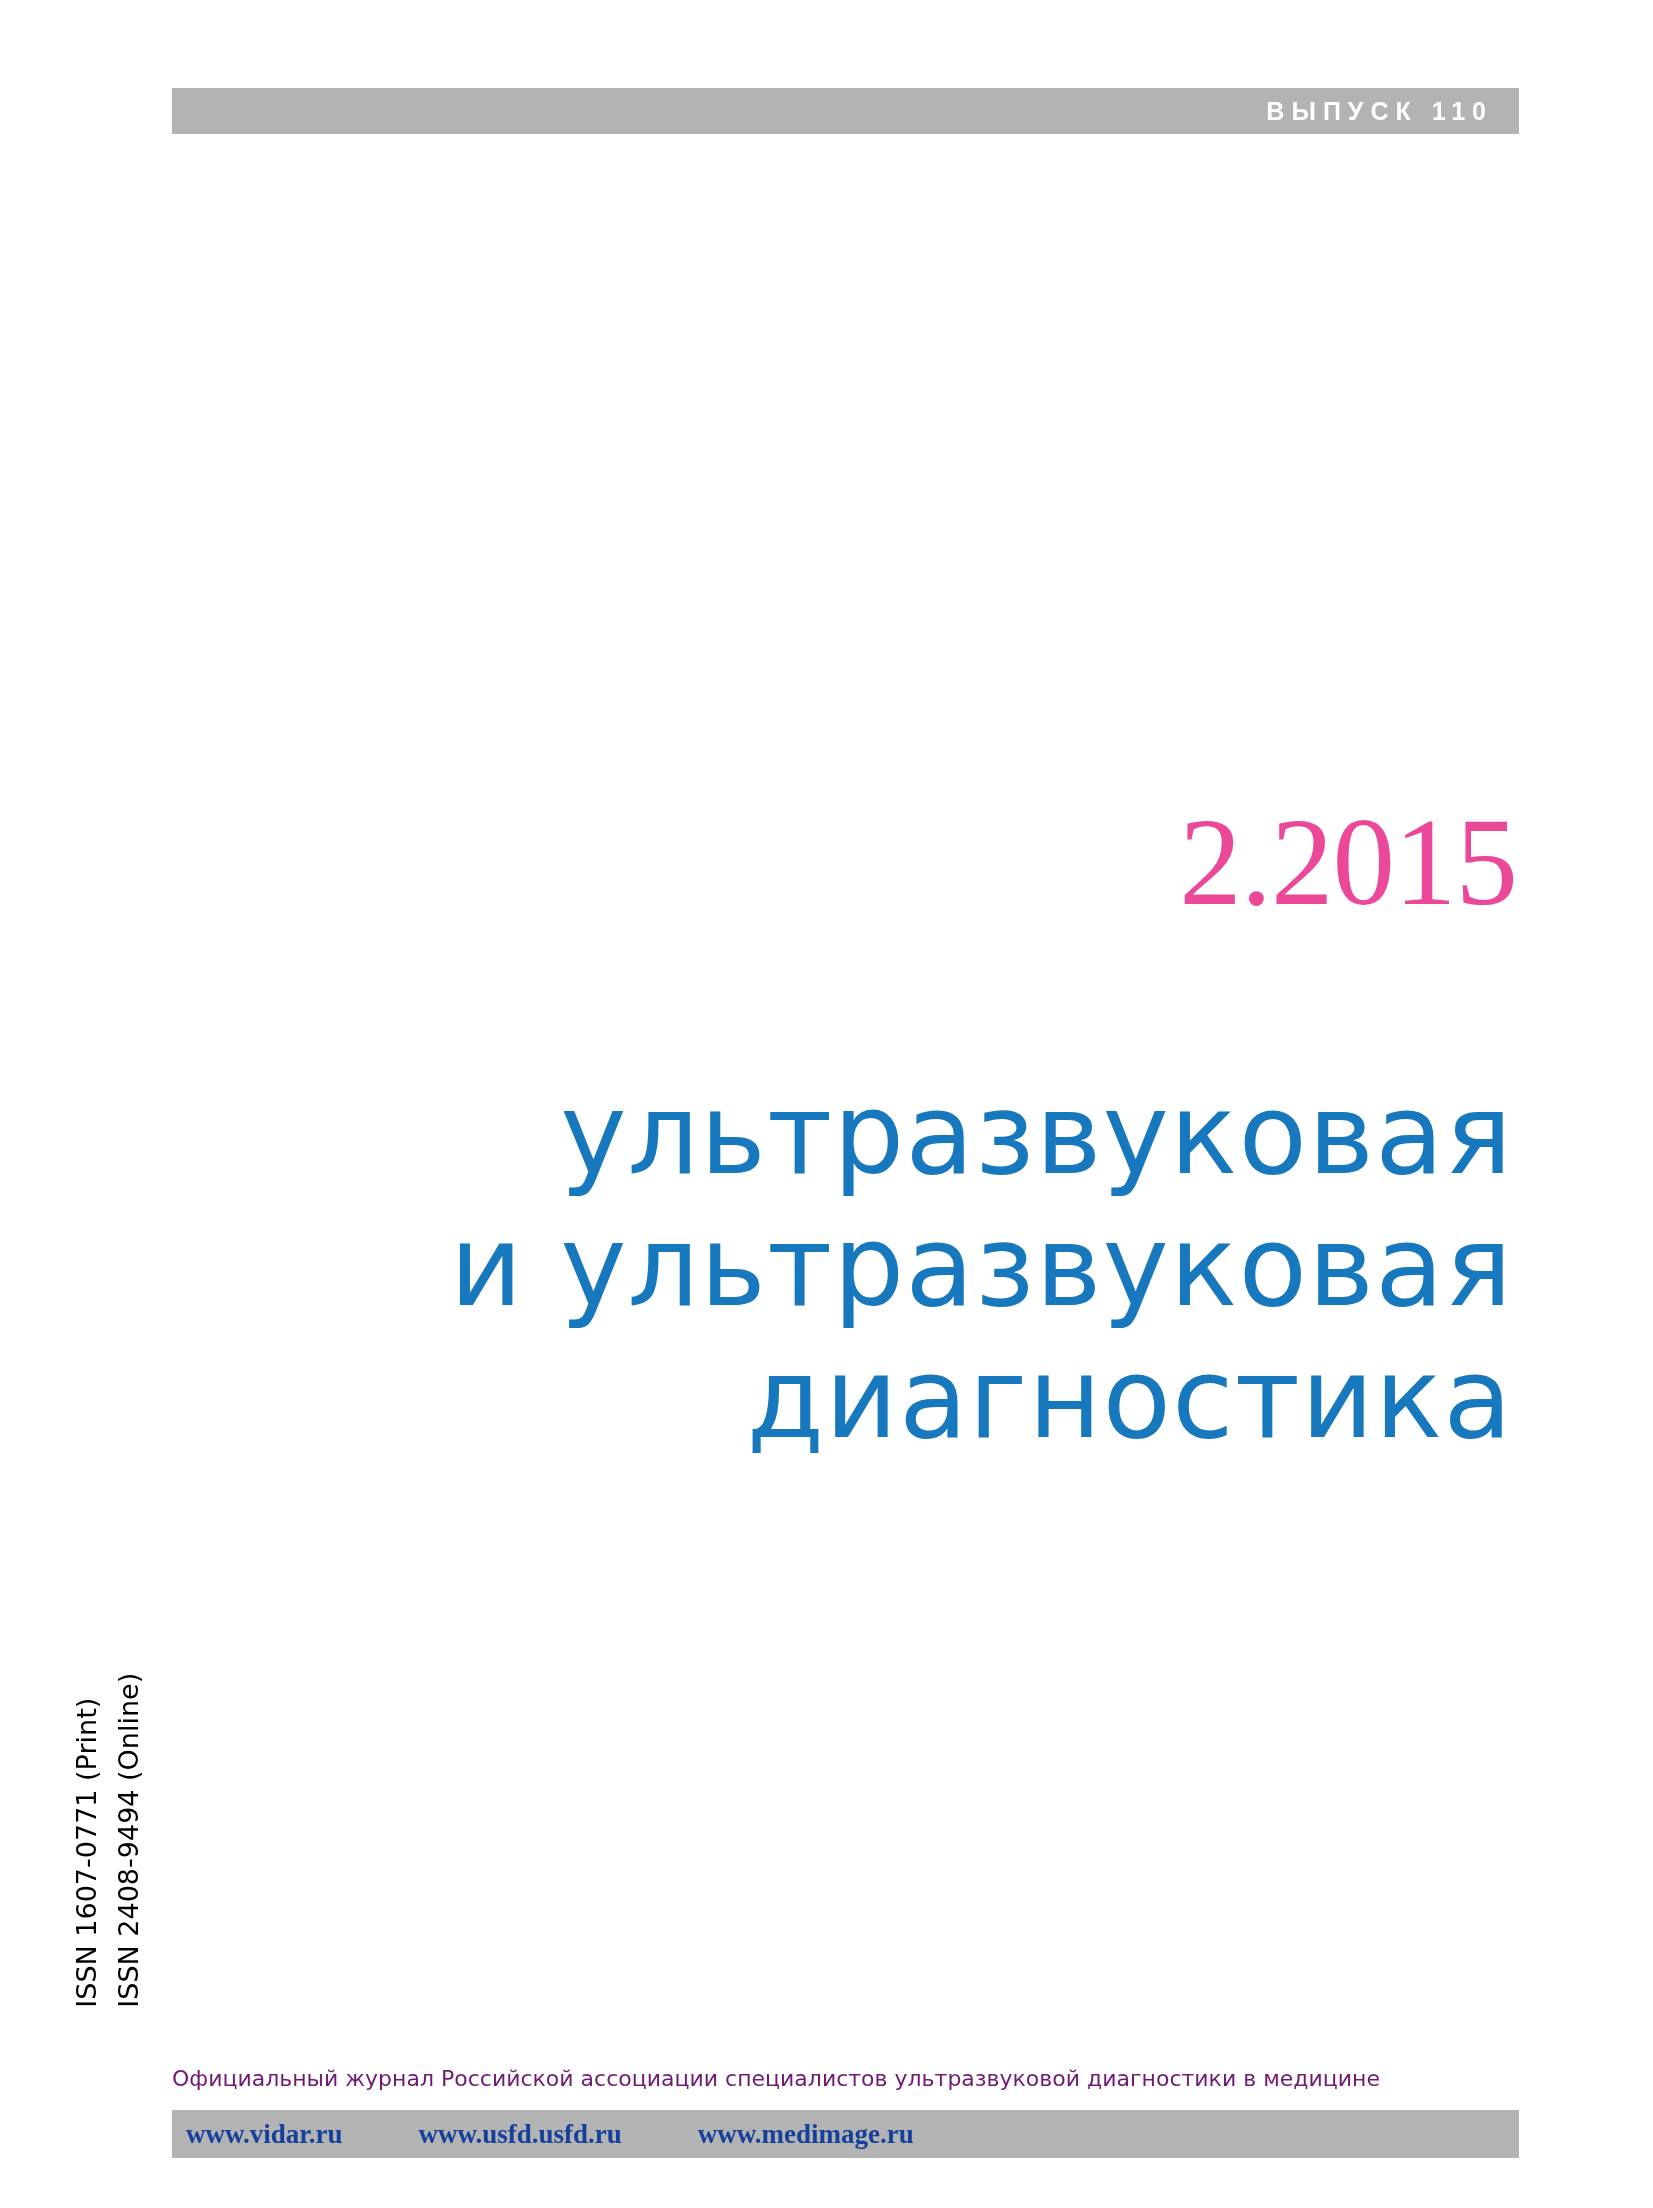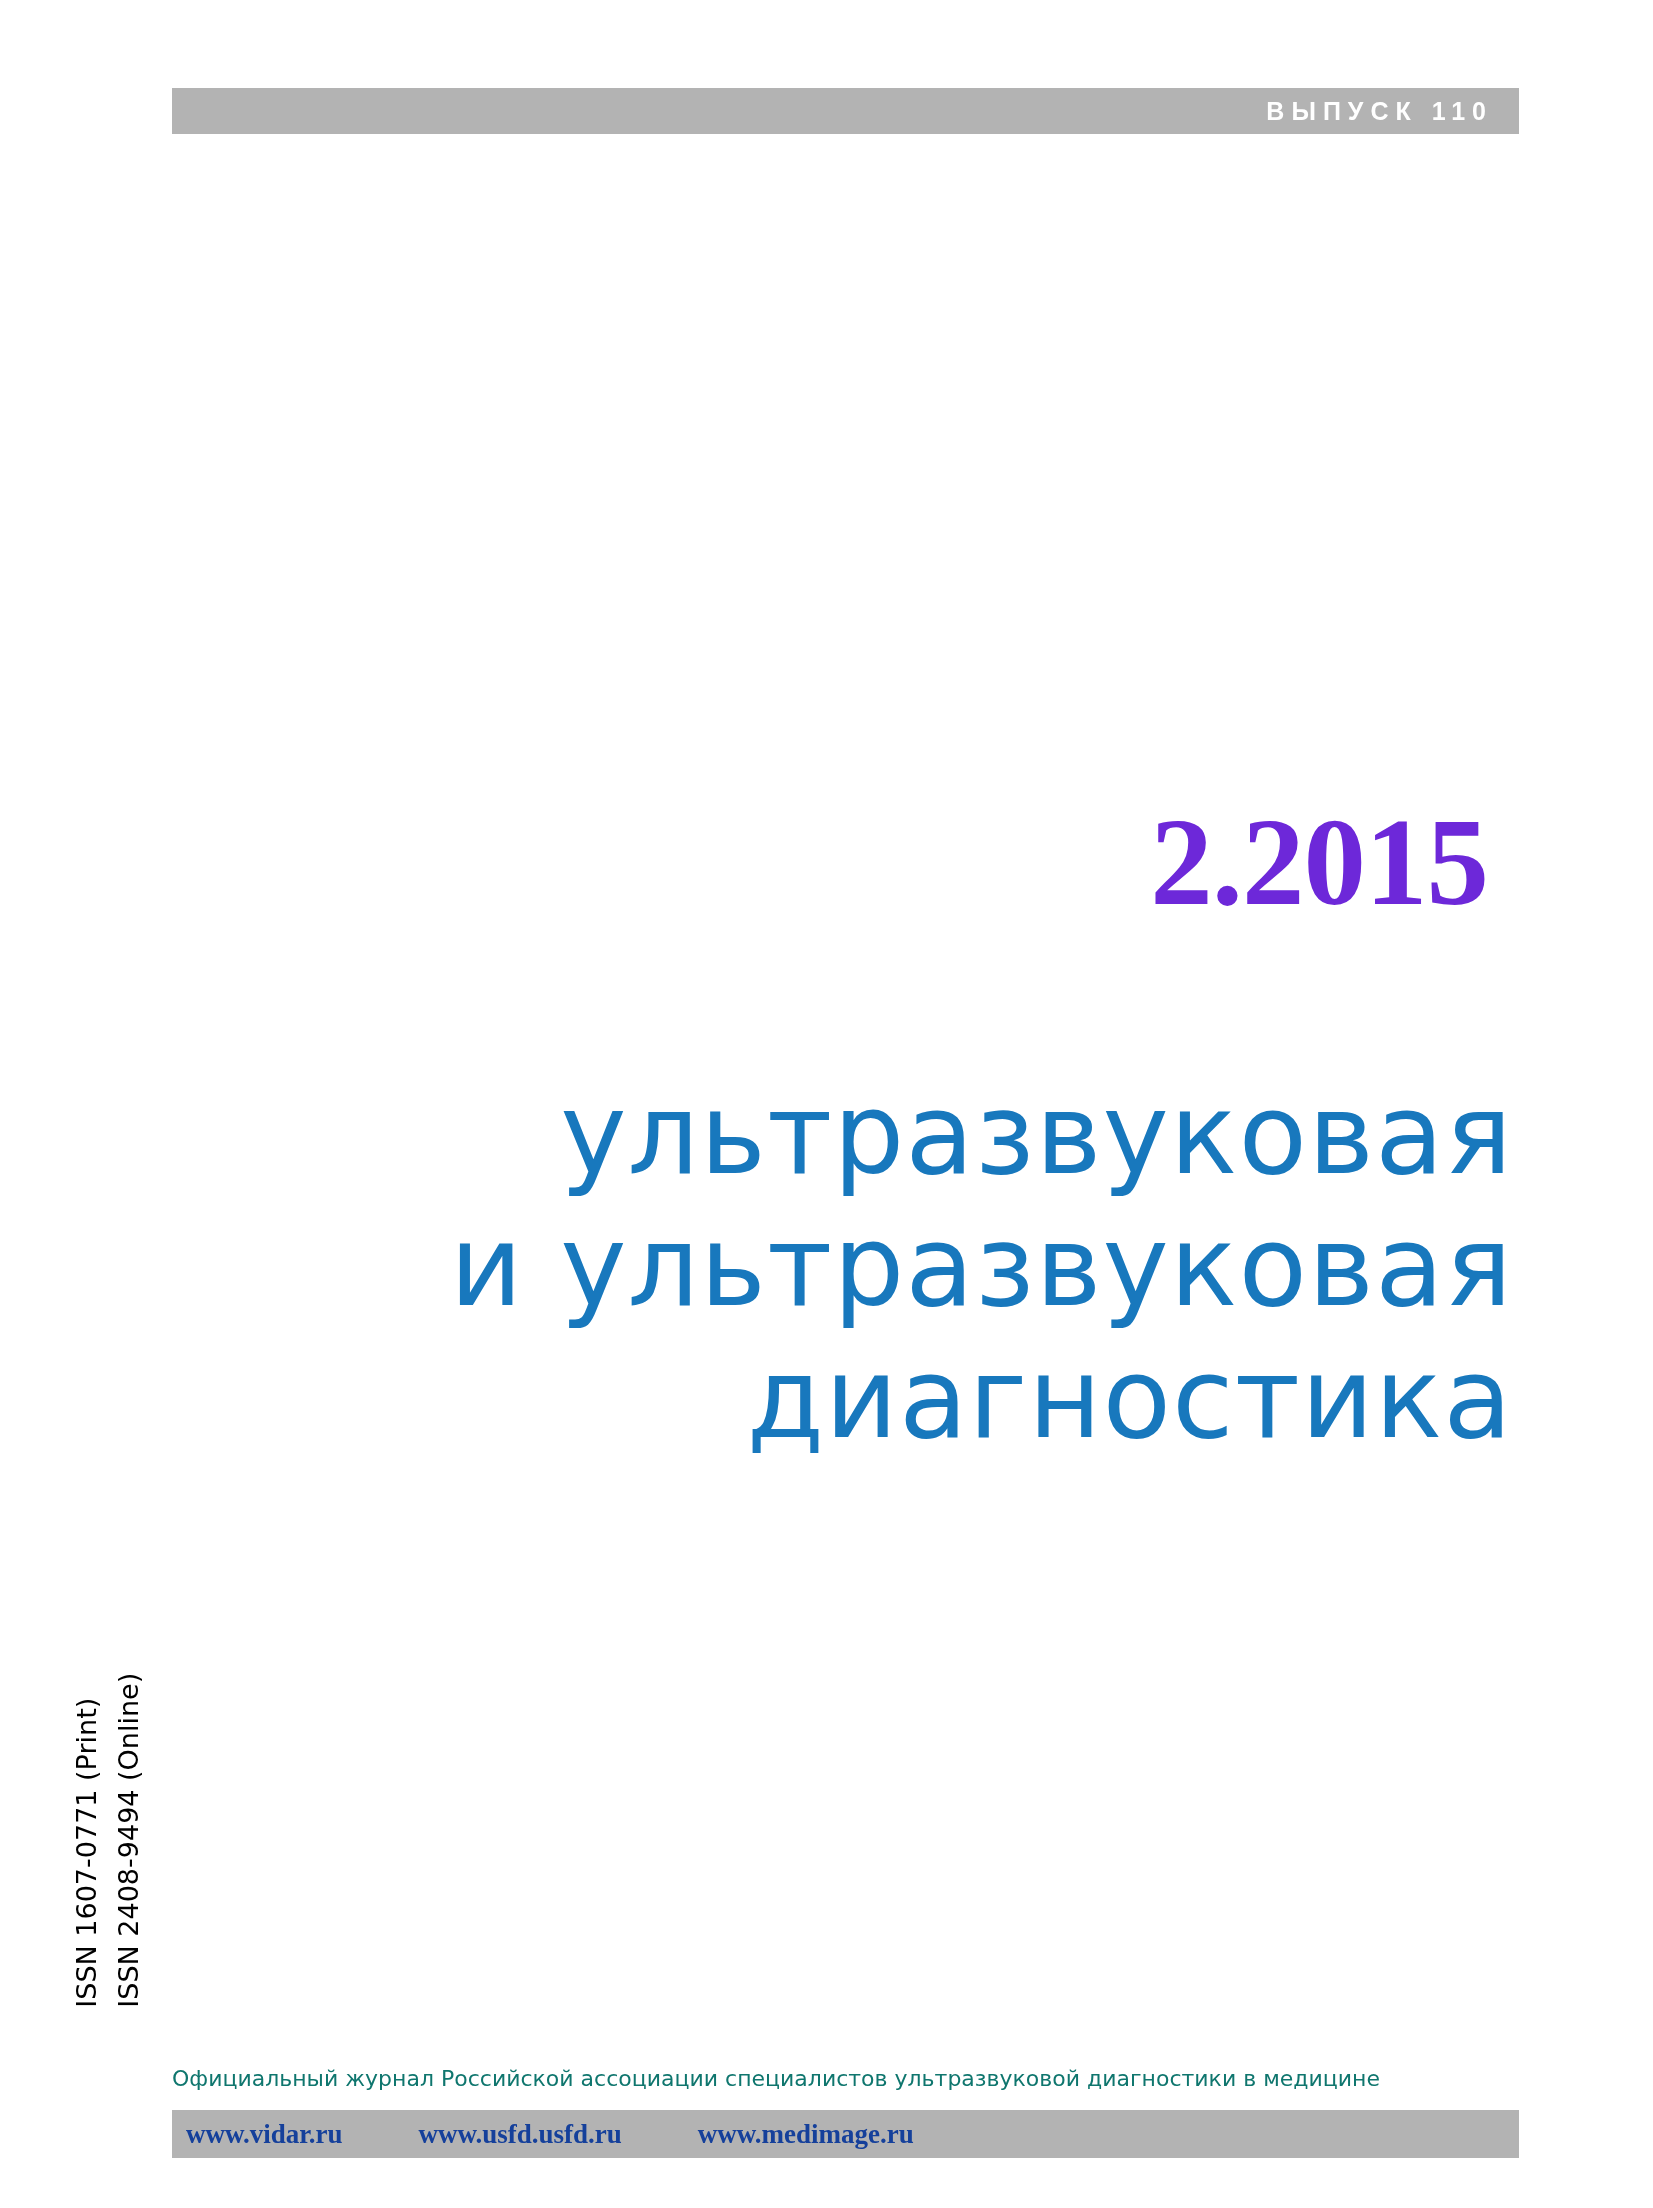--- a/index.html
+++ b/index.html
@@ -37,26 +37,26 @@
     font-size: 25px;
     font-weight: bold;
     letter-spacing: 7px;
     color: #ffffff;
     white-space: nowrap;
   }
 
   
   .year {
     position: absolute;
-    right: 165px;
+    right: 136px;
     top: 800px;
     font-family: "Liberation Serif", serif;
     font-size: 125px;
-    font-weight: bold;
-    color: #6d28d9;
+    font-weight: normal;
+    color: #ec4899;
     letter-spacing: -1px;
     line-height: 1;
   }
 
   
   .title-block {
     position: absolute;
     left: 120px;
     right: 140px;
     top: 1020px;
@@ -93,21 +93,21 @@
   .issn span { display: block; }
 
   
   .footer-text {
     position: absolute;
     left: 172px;
     right: 134px;
     top: 2066px;
     font-family: "DejaVu Sans", sans-serif;
     font-size: 22px;
-    color: #0f766e;
+    color: #701a75;
     white-space: nowrap;
     text-align: left;
   }
   .footer-band {
     position: absolute;
     left: 172px;
     top: 2110px;
     width: 1347px;
     height: 48px;
     background: #b3b3b3;

